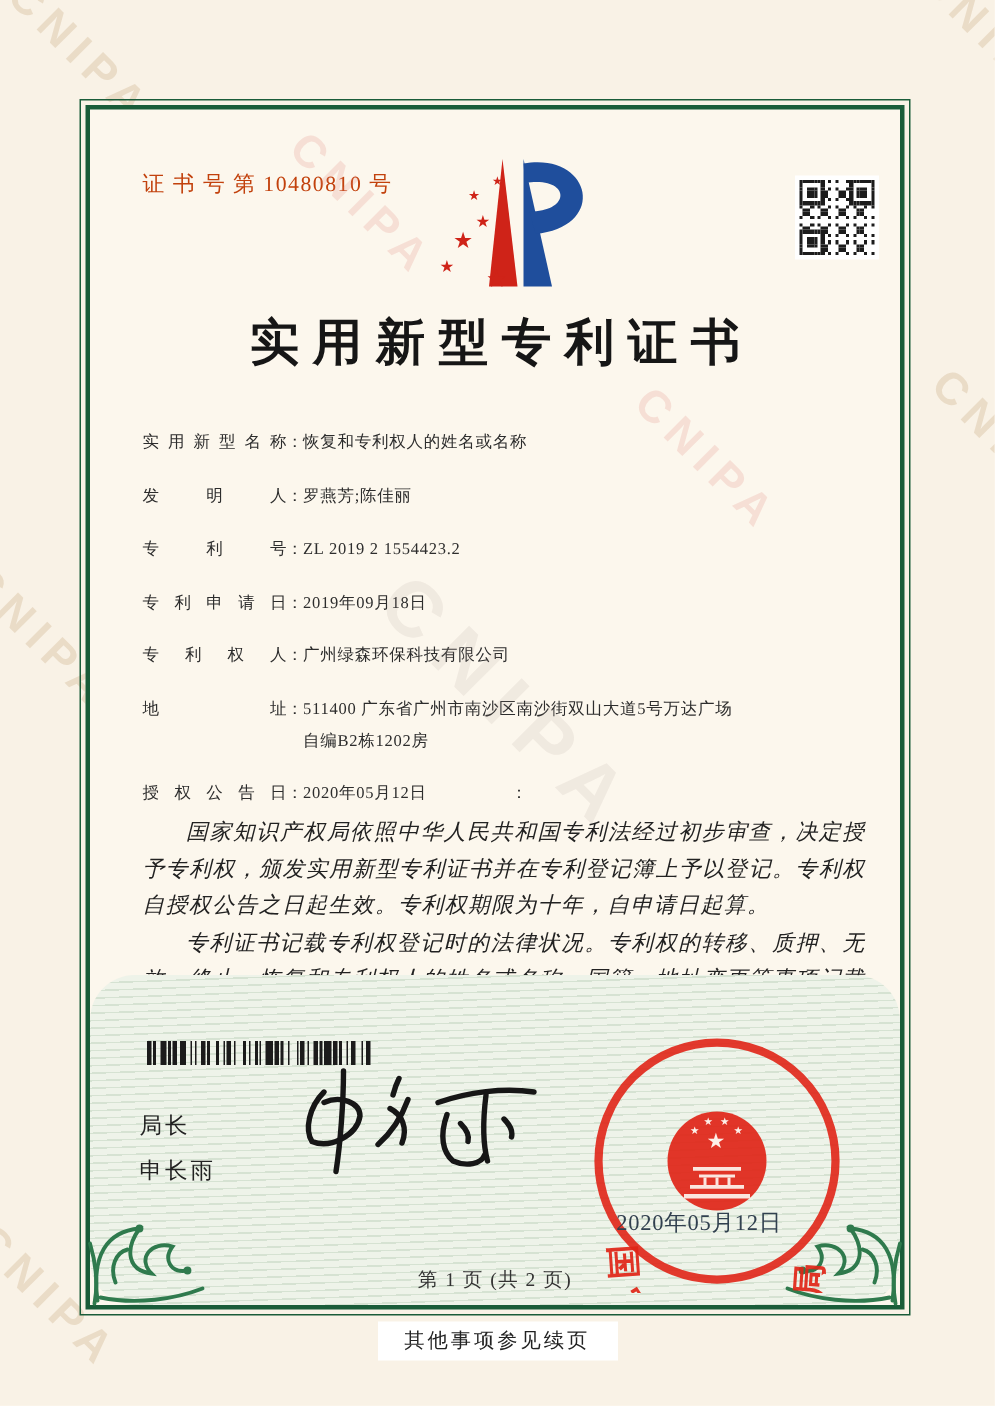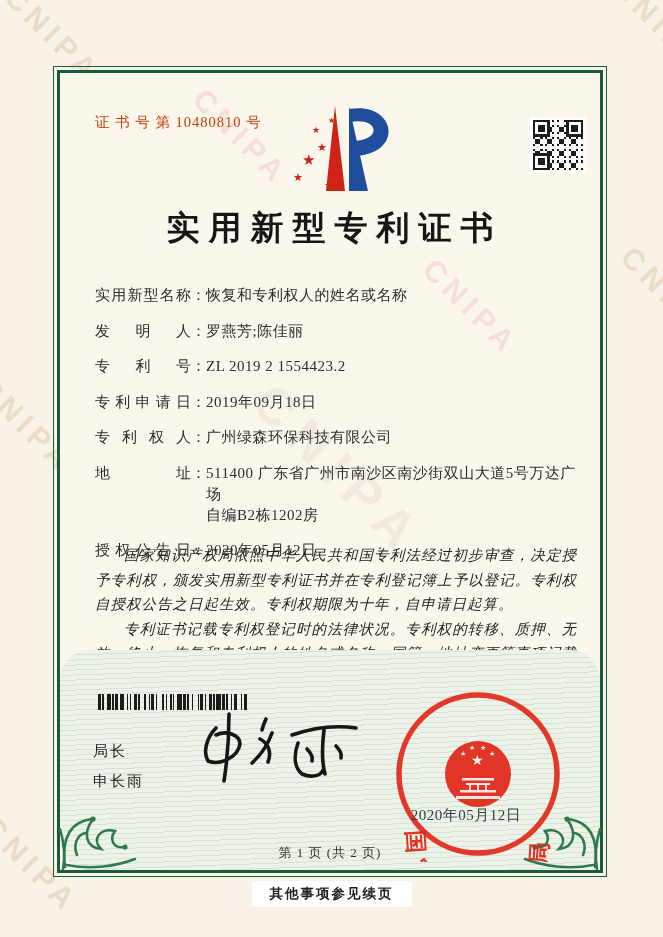--- a/index.html
+++ b/index.html
@@ -46,21 +46,21 @@
     grid-template-columns:repeat(21,1fr); grid-template-rows:repeat(21,1fr); }
   .qr-grid i { background:transparent; }
   .qr-grid i.d { background:#1c1c1c; }
   .title {
     position:absolute; left:0; top:133px; width:100%;
     text-align:center; font-size:33px; font-weight:bold; color:#161616;
     letter-spacing:9px; text-indent:9px;
   }
   
   .fields { position:absolute; left:35px; top:212px; width:492px;
-    font-size:15px; color:#2d2d2d; }
+    font-size:11px; color:#2d2d2d; }
   .frow { display:flex; align-items:flex-start; margin-bottom:14.5px; line-height:21px; }
   .flabel { display:inline-block; width:96px; text-align:justify; text-align-last:justify; flex:none; }
   .fcolon { flex:none; }
   .fvalue { letter-spacing:0.5px; }
   .fpair2 { display:flex; margin-left:56px; }
   
   .paras {
     position:absolute; left:35px; top:470px; width:482px;
     font-size:14.5px; line-height:24.5px; color:#222;
     font-style:italic; letter-spacing:1px; text-align:justify;
@@ -97,21 +97,21 @@
   }
   .flourish { position:absolute; bottom:-3px; width:92px; height:98px; }
   .flourish.fl-left  { left:-3px; }
   .flourish.fl-right { right:-3px; transform:scaleX(-1); }
   
   .footer-note {
     position:absolute; left:0; top:881px; width:100%; text-align:center; z-index:3;
   }
   .footer-note span {
     display:inline-block; background:#ffffff; padding:4px 18px;
-    font-size:13.5px; color:#222; letter-spacing:2px;font-weight:bold;
+    font-size:13.5px; color:#222; letter-spacing:2px;
   }
 </style>
 </head>
 <body>
 
 <div class="wm wm-tan" style="left:-8px;  top:18px;">CNIPA</div>
 <div class="wm wm-tan" style="left:600px; top:8px;">CNIPA</div>
 <div class="wm wm-tan" style="left:-35px; top:408px;">CNIPA</div>
 <div class="wm wm-tan" style="left:608px; top:278px;">CNIPA</div>
 <div class="wm wm-tan" style="left:-30px; top:848px;">CNIPA</div>

